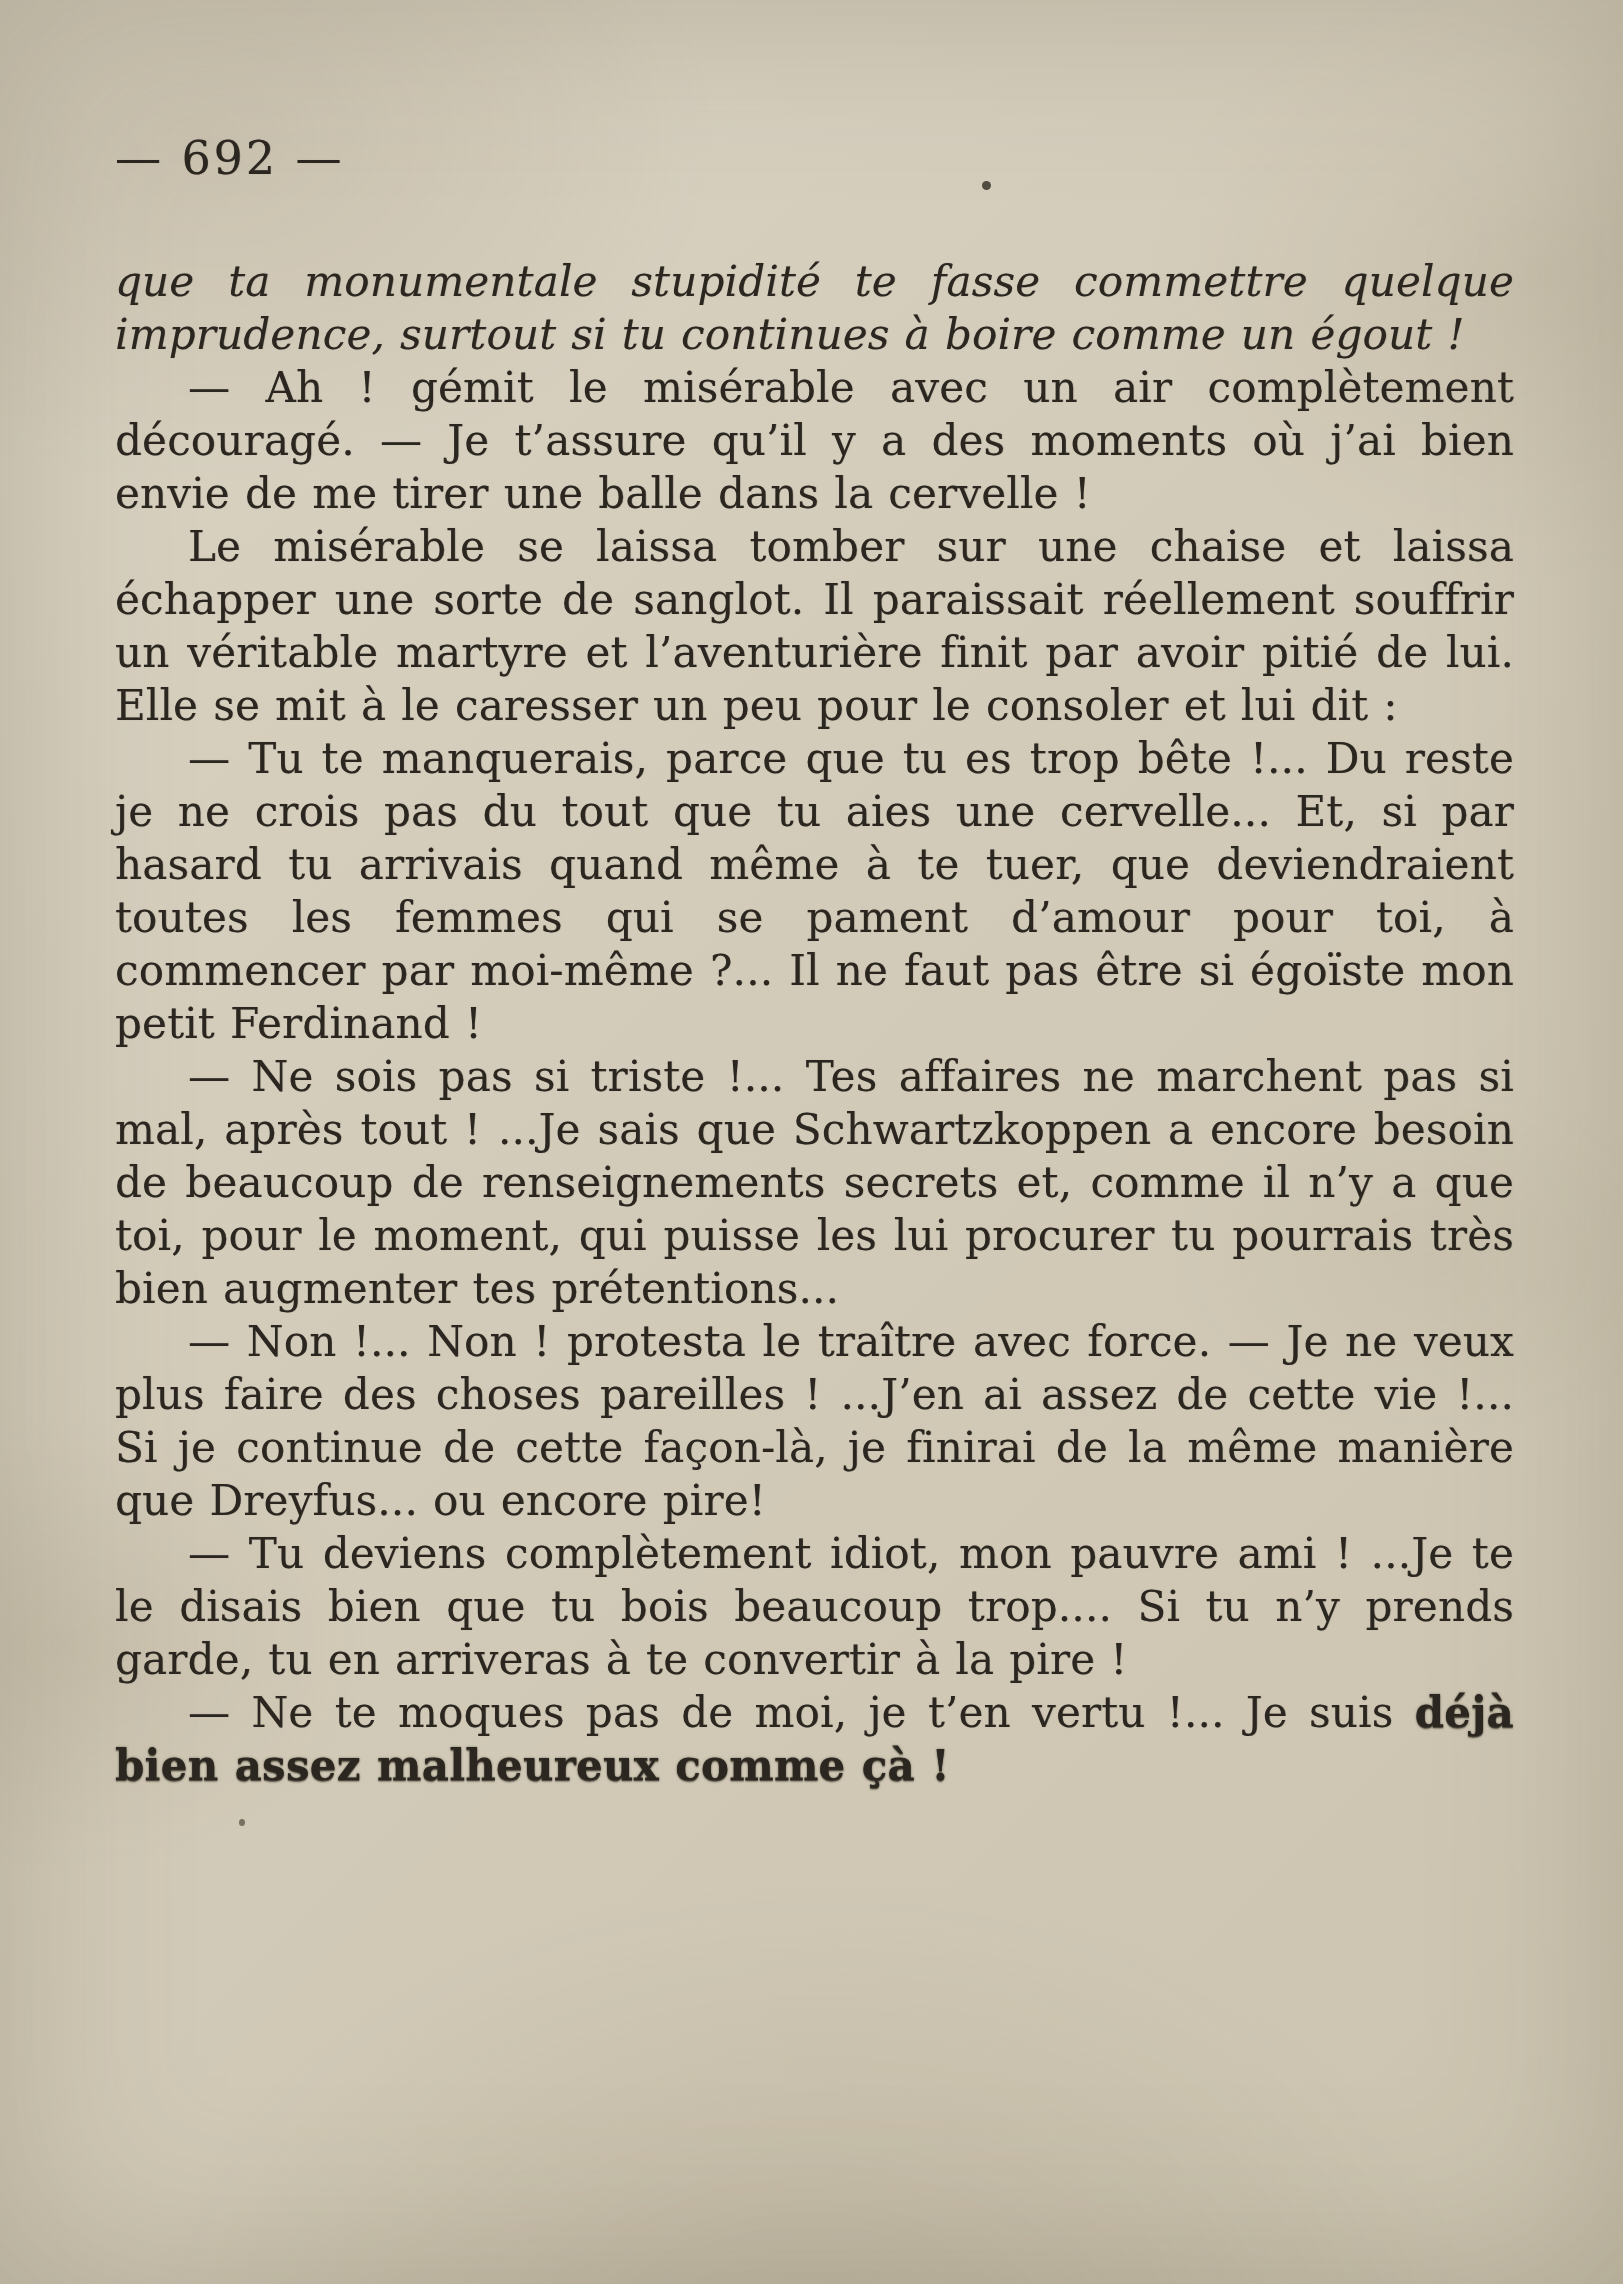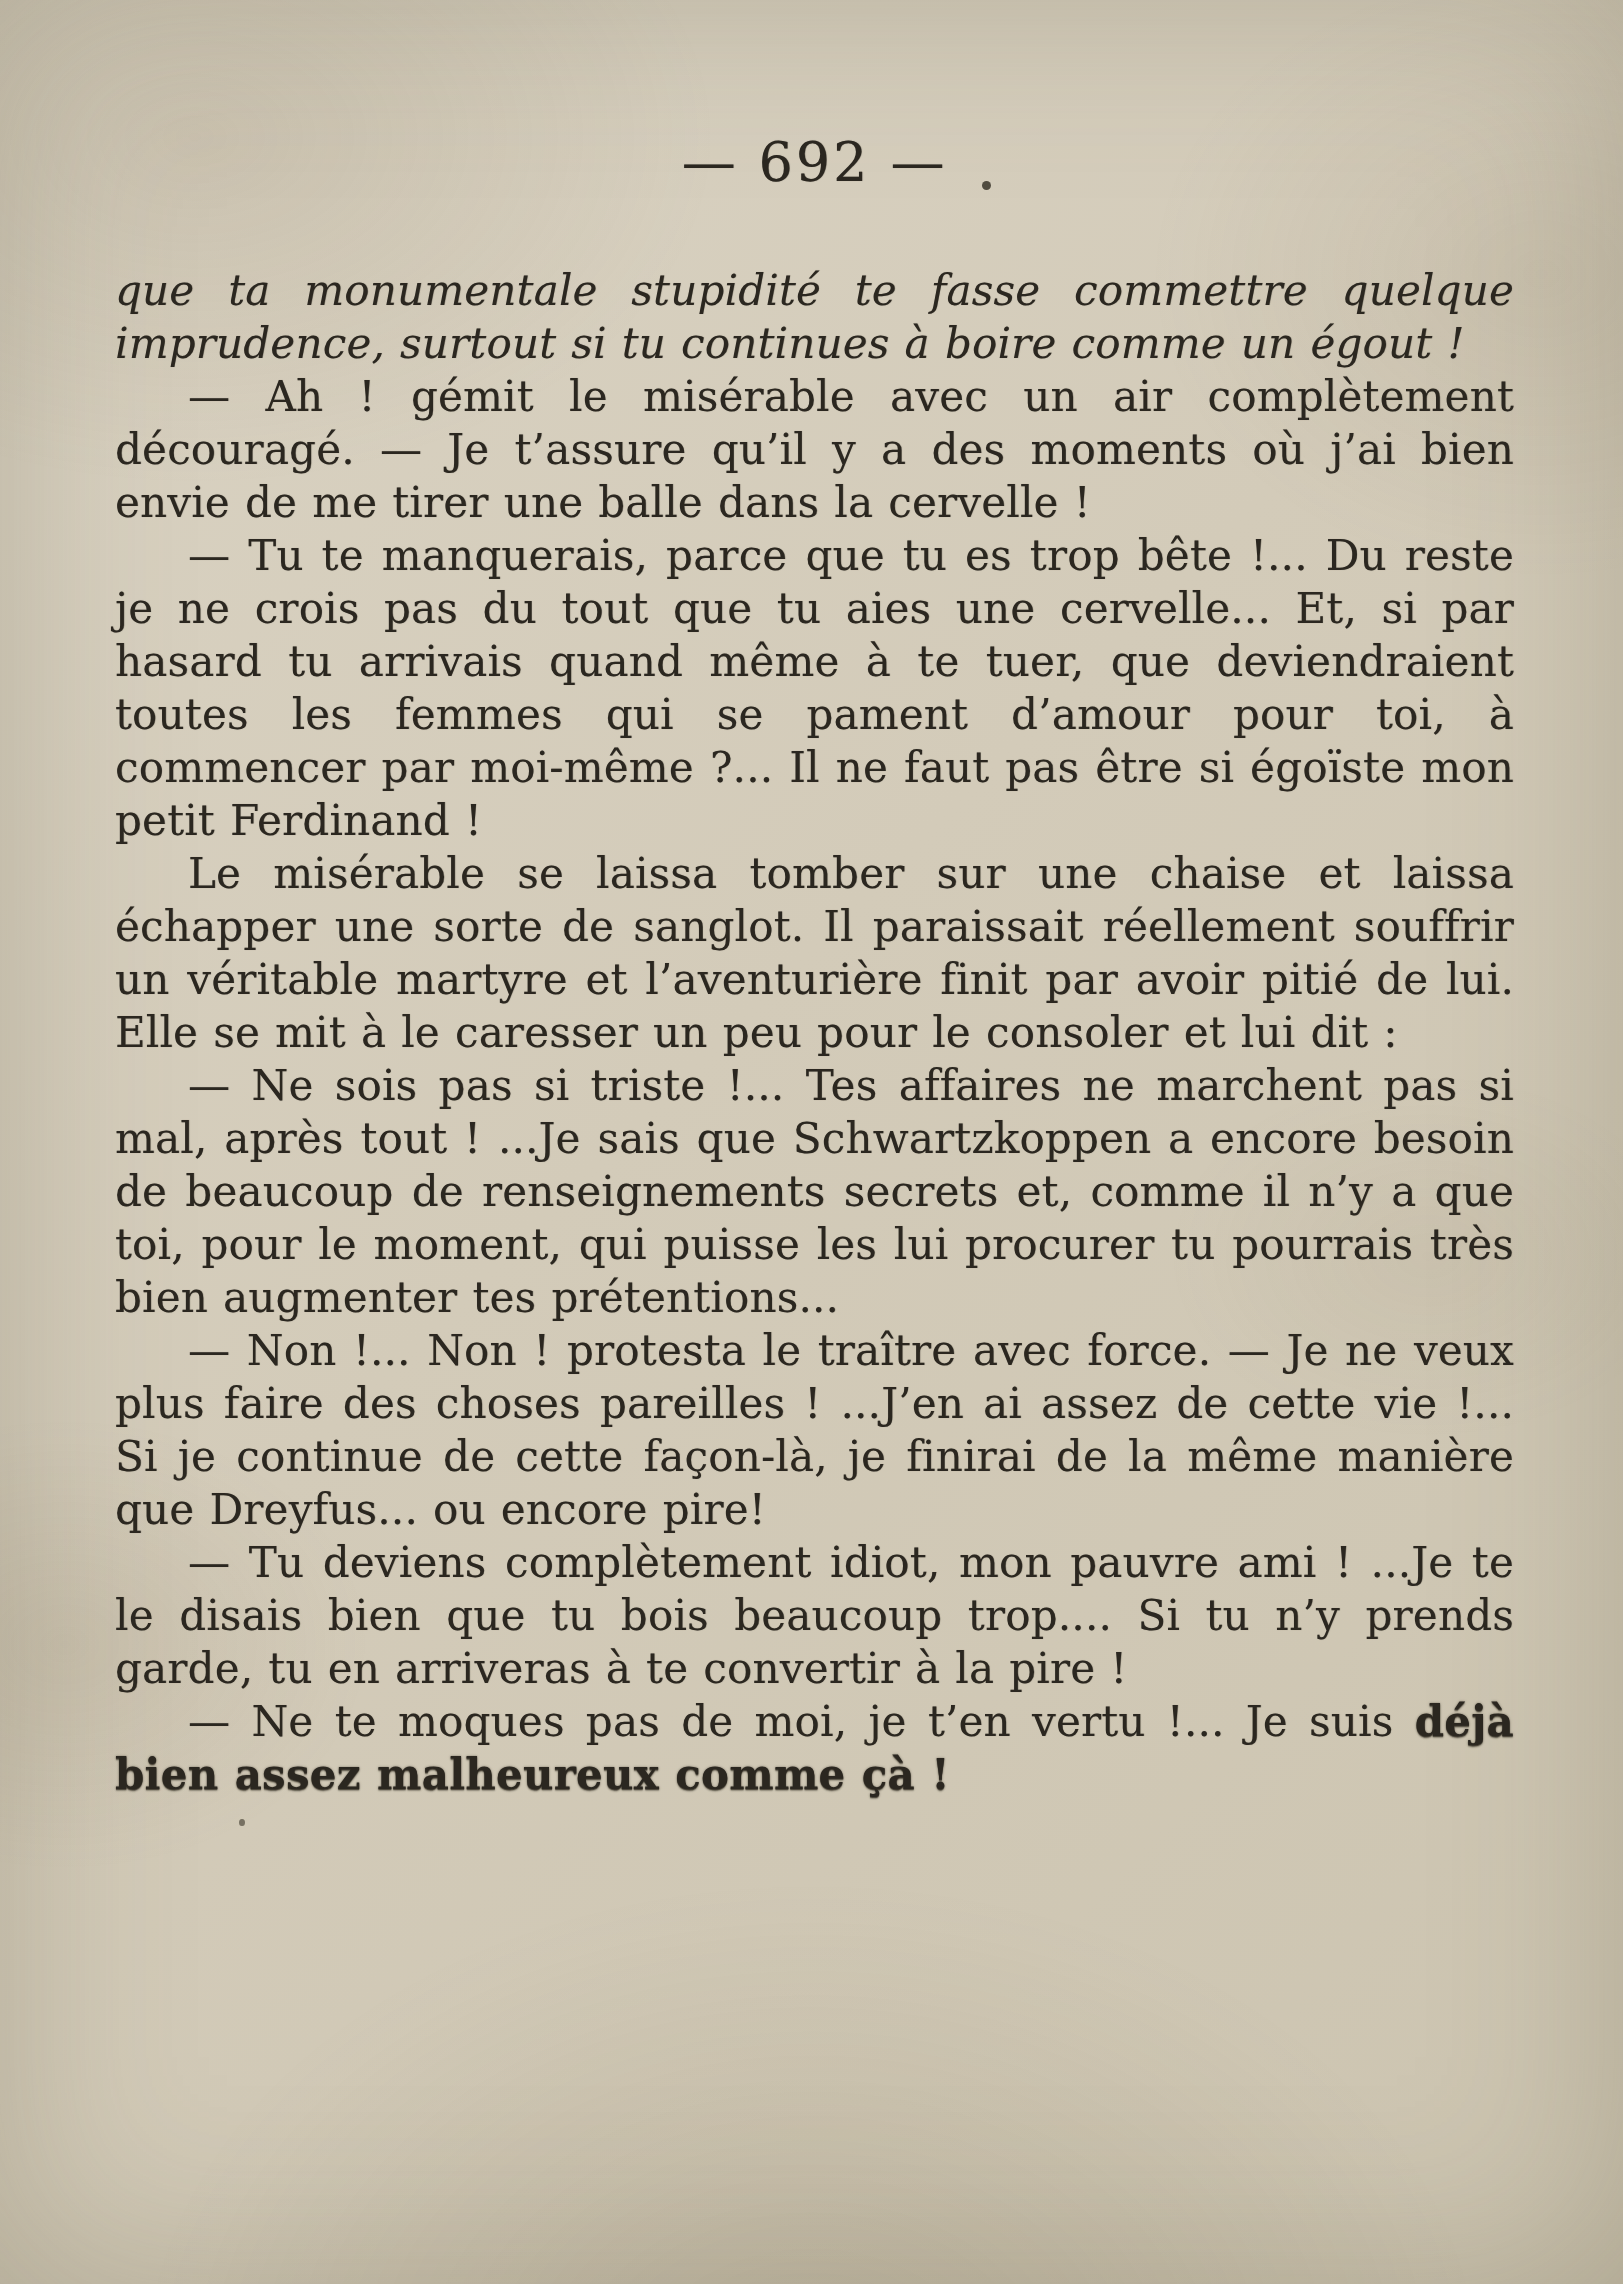--- a/index.html
+++ b/index.html
@@ -27,22 +27,22 @@
     box-shadow: inset 0 0 189px rgba(95,85,60,0.28);
     pointer-events: none;
   }
   .page {
     position: absolute;
     inset: 0;
     box-sizing: border-box;
     padding: 109px 110px 0 115px;
   }
   .folio {
-    text-align: center;
-    font-size: 54px;
+    text-align: left;
+    font-size: 46px;
     letter-spacing: 2.9px;
     margin: 22px 0 70px 0;
     text-shadow: 0.4px 0.4px 0.7px rgba(43,38,28,0.45);
   }
   .text-block {
     font-size: 42px;
     line-height: 53px;
     text-align: justify;
     letter-spacing: 0.2px;
     word-spacing: 1.5px;
@@ -94,23 +94,23 @@
 
   <span class="speck speck-1"></span>
   <span class="speck speck-2"></span>
 
   <main class="text-block">
 
     <p class="para first">que ta monumentale stupidité te fasse commettre quelque imprudence, surtout si tu continues à boire comme un égout !</p>
 
     <p class="para">— Ah ! gémit le misérable avec un air complètement découragé. — Je t’assure qu’il y a des moments où j’ai bien envie de me tirer une balle dans la cervelle !</p>
 
+    <p class="para">Le misérable se laissa tomber sur une chaise et laissa échapper une sorte de sanglot. Il paraissait réellement souffrir un véritable martyre et l’aventurière finit par avoir pitié de lui. Elle se mit à le caresser un peu pour le consoler et lui dit :</p>
+
     <p class="para">— Tu te manquerais, parce que tu es trop bête !... Du reste je ne crois pas du tout que tu aies une cervelle... Et, si par hasard tu arrivais quand même à te tuer, que deviendraient toutes les femmes qui se pament d’amour pour toi, à commencer par moi-même ?... Il ne faut pas être si égoïste mon petit Ferdinand !</p>
-
-    <p class="para">Le misérable se laissa tomber sur une chaise et laissa échapper une sorte de sanglot. Il paraissait réellement souffrir un véritable martyre et l’aventurière finit par avoir pitié de lui. Elle se mit à le caresser un peu pour le consoler et lui dit :</p>
 
     <p class="para">— Ne sois pas si triste !... Tes affaires ne marchent pas si mal, après tout ! ...Je sais que Schwartzkoppen a encore besoin de beaucoup de renseignements secrets et, comme il n’y a que toi, pour le moment, qui puisse les lui procurer tu pourrais très bien augmenter tes prétentions...</p>
 
     <p class="para">— Non !... Non ! protesta le traître avec force. — Je ne veux plus faire des choses pareilles ! ...J’en ai assez de cette vie !... Si je continue de cette façon-là, je finirai de la même manière que Dreyfus... ou encore pire!</p>
 
 
     <p class="para">— Tu deviens complètement idiot, mon pauvre ami ! ...Je te le disais bien que tu bois beaucoup trop.... Si tu n’y prends garde, tu en arriveras à te convertir à la pire !</p>
 
     <p class="para">
       <span>— Ne te moques pas de moi, je t’en vertu !... Je suis</span>

